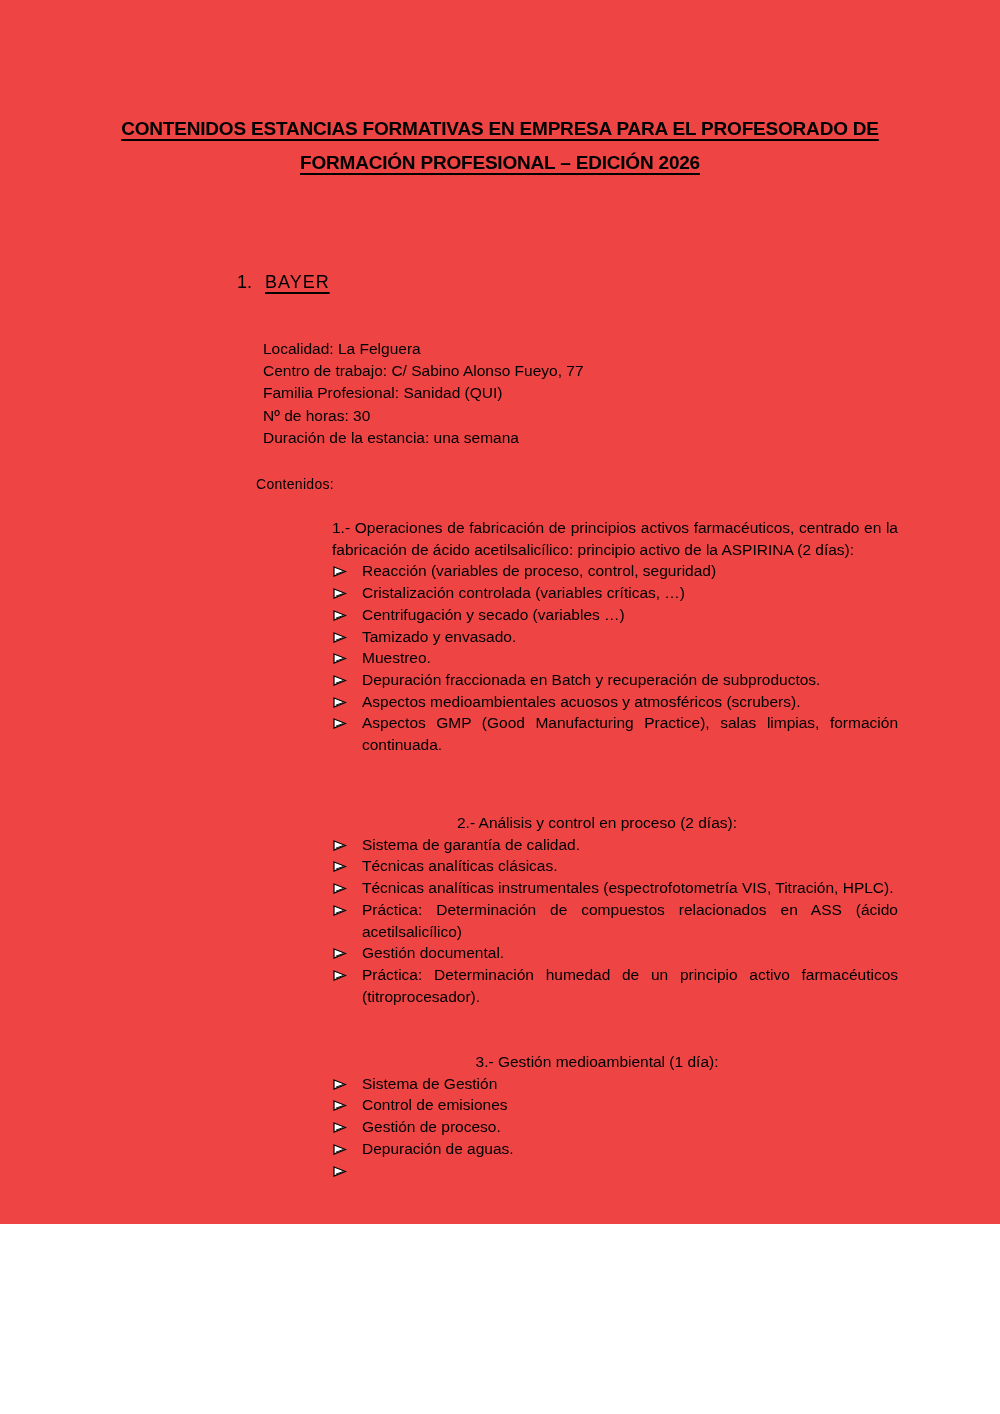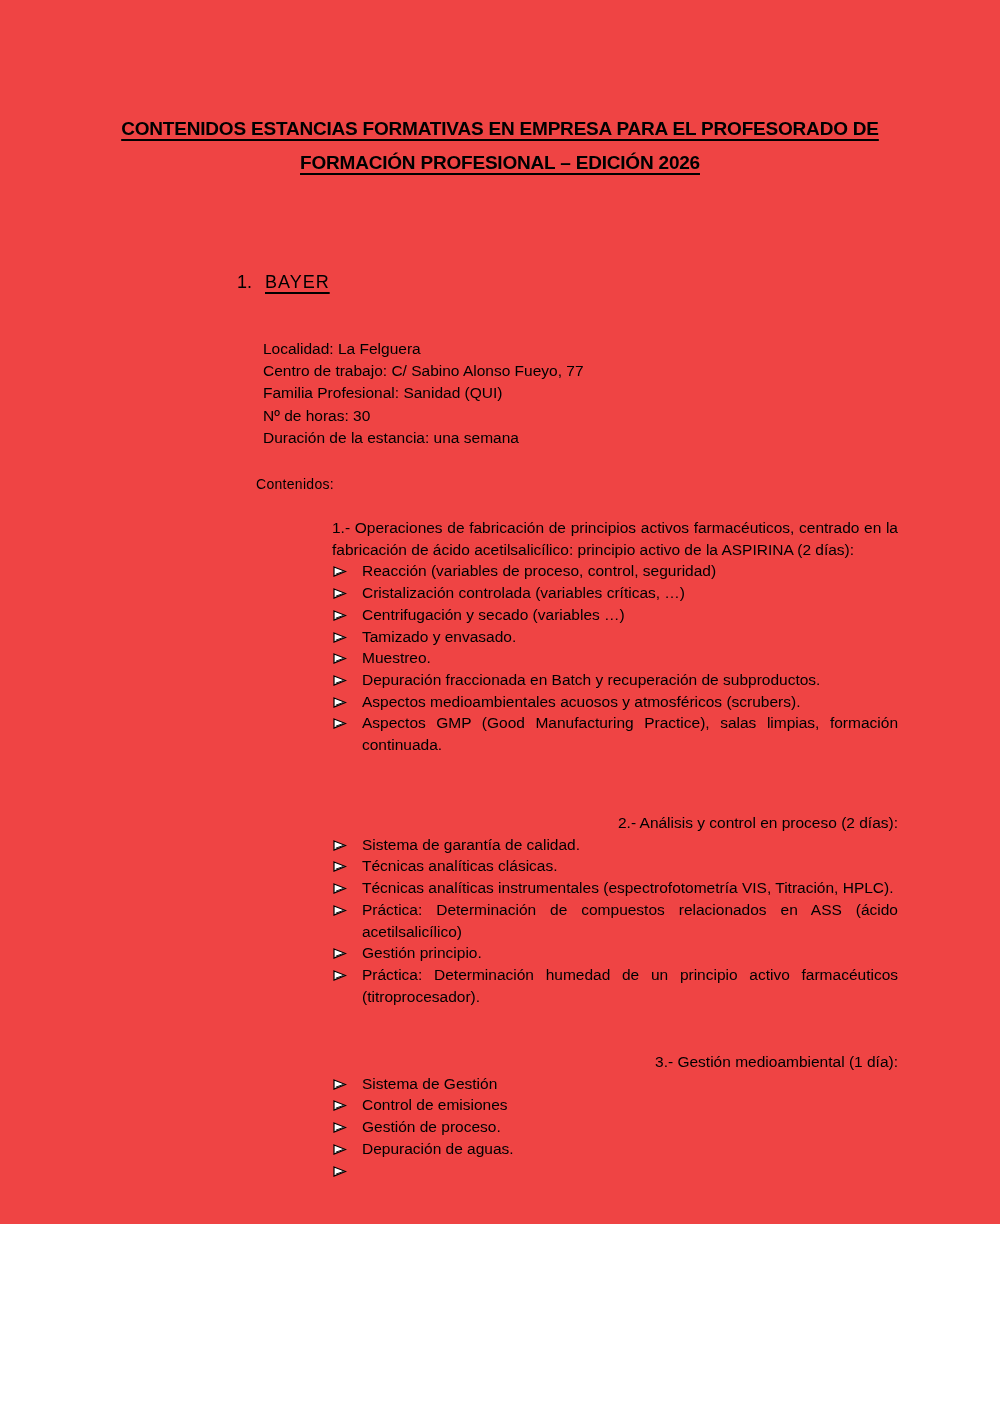--- a/index.html
+++ b/index.html
@@ -73,21 +73,21 @@
     left: 256px;
     width: 602px;
     font-size: 15.5px;
     line-height: 21.7px;
     margin-left: 40px;
   }
   .sec-1 { top: 517px; }
   .sec-2 { top: 812px; }
   .sec-3 { top: 1051px; }
 
-  .sec-heading { text-align: right; }
+  .sec-heading { text-align: center; }
   .sec-heading.justified-para {
     margin-left: 36px;
     width: 566px;
     text-align: justify;
   }
 
   .bullet {
     margin-left: 66px;
     width: 536px;
     text-align: justify;
@@ -174,21 +174,21 @@
             <path d="M1 1 L12.6 5.5 L1 10 Z" fill="#ffffff" stroke="#000000" stroke-width="1.2"></path>
             <path d="M2.8 8.2 L10.5 5.4" stroke="#000000" stroke-width="0.9"></path>
           </svg></span><span>Técnicas analíticas instrumentales (espectrofotometría VIS, Titración, HPLC).</span></div>
     <div class="bullet"><span class="arrow"><svg width="14" height="11" viewBox="0 0 14 11">
             <path d="M1 1 L12.6 5.5 L1 10 Z" fill="#ffffff" stroke="#000000" stroke-width="1.2"></path>
             <path d="M2.8 8.2 L10.5 5.4" stroke="#000000" stroke-width="0.9"></path>
           </svg></span><span>Práctica: Determinación de compuestos relacionados en ASS (ácido acetilsalicílico)</span></div>
     <div class="bullet"><span class="arrow"><svg width="14" height="11" viewBox="0 0 14 11">
             <path d="M1 1 L12.6 5.5 L1 10 Z" fill="#ffffff" stroke="#000000" stroke-width="1.2"></path>
             <path d="M2.8 8.2 L10.5 5.4" stroke="#000000" stroke-width="0.9"></path>
-          </svg></span><span>Gestión principio.</span></div>
+          </svg></span><span>Gestión documental.</span></div>
     <div class="bullet"><span class="arrow"><svg width="14" height="11" viewBox="0 0 14 11">
             <path d="M1 1 L12.6 5.5 L1 10 Z" fill="#ffffff" stroke="#000000" stroke-width="1.2"></path>
             <path d="M2.8 8.2 L10.5 5.4" stroke="#000000" stroke-width="0.9"></path>
           </svg></span><span>Práctica: Determinación humedad de un principio activo farmacéuticos (titroprocesador).</span></div>
   </section>
 
   <section class="sec sec-3">
     <div class="sec-heading">3.- Gestión medioambiental (1 día):</div>
     <div class="bullet"><span class="arrow"><svg width="14" height="11" viewBox="0 0 14 11">
             <path d="M1 1 L12.6 5.5 L1 10 Z" fill="#ffffff" stroke="#000000" stroke-width="1.2"></path>

